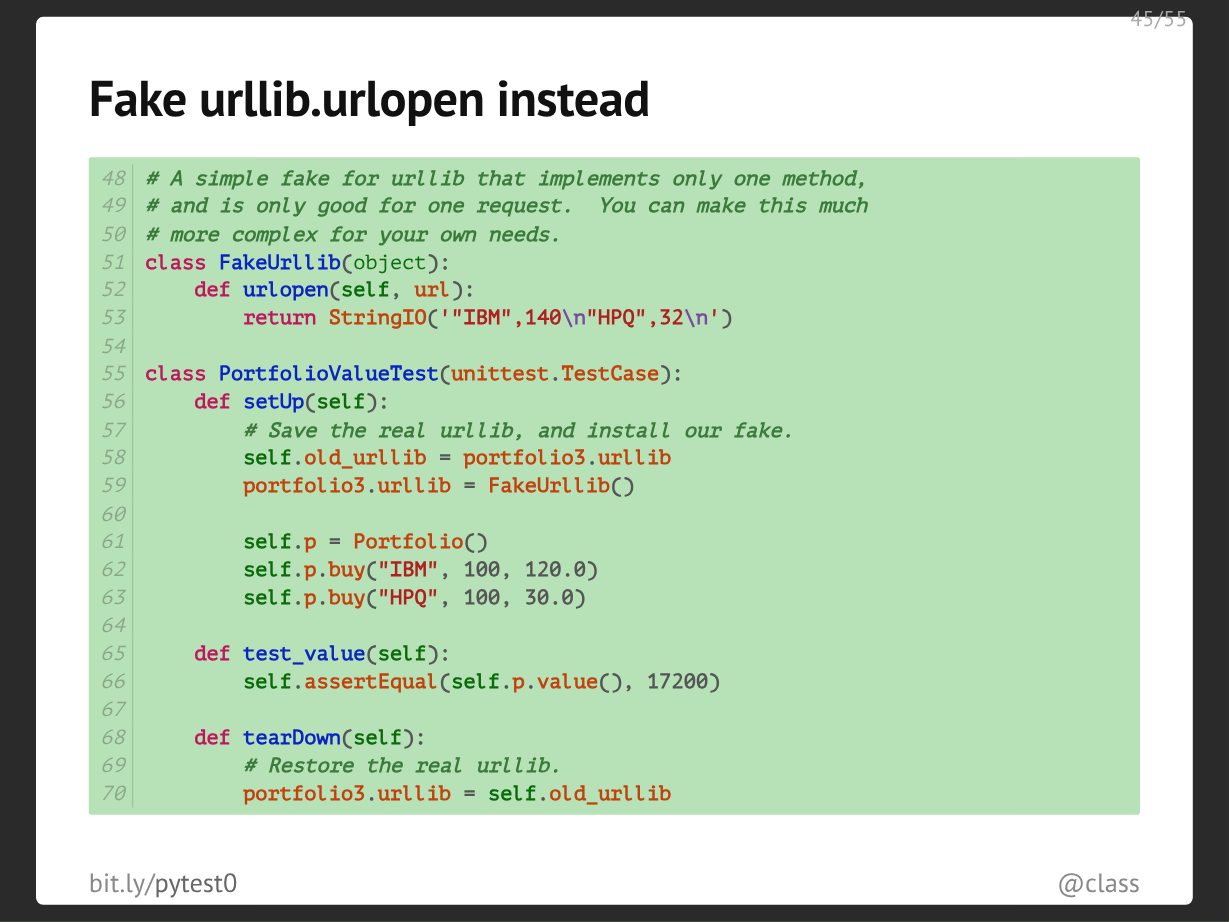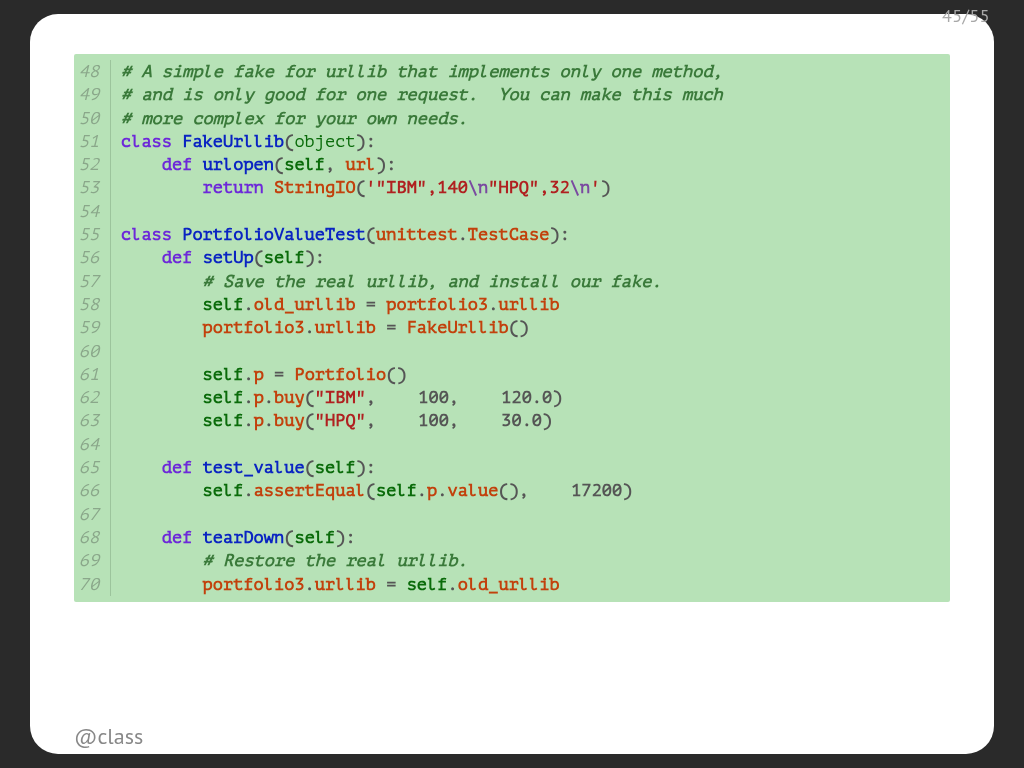--- a/index.html
+++ b/index.html
@@ -11,21 +11,21 @@
     font-family: "PT Sans", "Segoe UI", "Helvetica Neue", Arial, sans-serif;
     overflow: hidden;
   }
   .slide {
     position: absolute;
     left: 30px;
     top: 14px;
     width: 964px;
     height: 740px;
     background: #ffffff;
-    border-radius: 28px;
+    border-radius: 6px;
     box-sizing: border-box;
     padding: 40px 44px 8px 44px;
   }
   .pager {
     position: absolute;
     right: 4px;
     top: -10px;
     color: #a8a8a8;
     font-size: 18px;
     font-weight: 400;
@@ -46,40 +46,40 @@
     font-size: 17px;
     line-height: 23.3px;
     white-space: pre;
   }
   .line {
     display: flex;
   }
   .ln {
     display: inline-block;
     width: 30px;
-    text-align: center;
+    text-align: right;
     color: #8aa78a;
     font-style: italic;
     padding-right: 6px;
     border-right: 1px solid #9cc49c;
     margin-right: 10px;
     flex-shrink: 0;
     user-select: none;
   }
   .code { flex: 1; }
   .c  { color: #3a7a3a; font-style: italic; font-weight: 700; }  
-  .k  { color: #6d28d9; font-weight: 700; }                       
+  .k  { color: #be185d; font-weight: 700; }                       
   .nc { color: #0a24c2; font-weight: 700; }                       
   .nb { color: #0a6b0a; font-weight: 400; }                       
   .bp { color: #0a6b0a; font-weight: 700; }                       
   .n  { color: #c2410c; font-weight: 700; }                          
   .o  { color: #555; font-weight: 700; }                          
   .s  { color: #b02020; font-weight: 700; }                       
   .se { color: #7a4aa0; font-weight: 700; }                       
-  .m  { color: #555; font-weight: 700; margin-left: 32px; }                          
+  .m  { color: #555; font-weight: 700; }                          
 
   .footer {
     position: absolute;
     left: 44px;
     right: 44px;
     bottom: 4px;
     display: flex;
     justify-content: space-between;
     font-size: 22px;
     color: #888;
@@ -87,19 +87,21 @@
   .footer .left .tail { color: #666; }
 </style>
 </head>
 <body>
 
 <div class="slide">
   <div class="pager">
     <span>45</span><span>/</span><span>55</span>
   </div>
 
+  <h1 class="title">Fake urllib.urlopen instead</h1>
 
   <div class="codeblock" id="codeblock"><div class="line"><span class="ln">48</span><span class="code"><span class="c"># A simple fake for urllib that implements only one method,</span></span></div><div class="line"><span class="ln">49</span><span class="code"><span class="c"># and is only good for one request.  You can make this much</span></span></div><div class="line"><span class="ln">50</span><span class="code"><span class="c"># more complex for your own needs.</span></span></div><div class="line"><span class="ln">51</span><span class="code"><span class="k">class</span><span class="n"> </span><span class="nc">FakeUrllib</span><span class="o">(</span><span class="nb">object</span><span class="o">):</span></span></div><div class="line"><span class="ln">52</span><span class="code"><span class="n">    </span><span class="k">def</span><span class="n"> </span><span class="nc">urlopen</span><span class="o">(</span><span class="bp">self</span><span class="o">, </span><span class="n">url</span><span class="o">):</span></span></div><div class="line"><span class="ln">53</span><span class="code"><span class="n">        </span><span class="k">return</span><span class="n"> StringIO</span><span class="o">(</span><span class="s">'"IBM",140</span><span class="se">\n</span><span class="s">"HPQ",32</span><span class="se">\n</span><span class="s">'</span><span class="o">)</span></span></div><div class="line"><span class="ln">54</span><span class="code">&nbsp;</span></div><div class="line"><span class="ln">55</span><span class="code"><span class="k">class</span><span class="n"> </span><span class="nc">PortfolioValueTest</span><span class="o">(</span><span class="n">unittest</span><span class="o">.</span><span class="n">TestCase</span><span class="o">):</span></span></div><div class="line"><span class="ln">56</span><span class="code"><span class="n">    </span><span class="k">def</span><span class="n"> </span><span class="nc">setUp</span><span class="o">(</span><span class="bp">self</span><span class="o">):</span></span></div><div class="line"><span class="ln">57</span><span class="code"><span class="n">        </span><span class="c"># Save the real urllib, and install our fake.</span></span></div><div class="line"><span class="ln">58</span><span class="code"><span class="n">        </span><span class="bp">self</span><span class="o">.</span><span class="n">old_urllib</span><span class="o"> = </span><span class="n">portfolio3</span><span class="o">.</span><span class="n">urllib</span></span></div><div class="line"><span class="ln">59</span><span class="code"><span class="n">        </span><span class="n">portfolio3</span><span class="o">.</span><span class="n">urllib</span><span class="o"> = </span><span class="n">FakeUrllib</span><span class="o">()</span></span></div><div class="line"><span class="ln">60</span><span class="code">&nbsp;</span></div><div class="line"><span class="ln">61</span><span class="code"><span class="n">        </span><span class="bp">self</span><span class="o">.</span><span class="n">p</span><span class="o"> = </span><span class="n">Portfolio</span><span class="o">()</span></span></div><div class="line"><span class="ln">62</span><span class="code"><span class="n">        </span><span class="bp">self</span><span class="o">.</span><span class="n">p</span><span class="o">.</span><span class="n">buy</span><span class="o">(</span><span class="s">"IBM"</span><span class="o">, </span><span class="m">100</span><span class="o">, </span><span class="m">120.0</span><span class="o">)</span></span></div><div class="line"><span class="ln">63</span><span class="code"><span class="n">        </span><span class="bp">self</span><span class="o">.</span><span class="n">p</span><span class="o">.</span><span class="n">buy</span><span class="o">(</span><span class="s">"HPQ"</span><span class="o">, </span><span class="m">100</span><span class="o">, </span><span class="m">30.0</span><span class="o">)</span></span></div><div class="line"><span class="ln">64</span><span class="code">&nbsp;</span></div><div class="line"><span class="ln">65</span><span class="code"><span class="n">    </span><span class="k">def</span><span class="n"> </span><span class="nc">test_value</span><span class="o">(</span><span class="bp">self</span><span class="o">):</span></span></div><div class="line"><span class="ln">66</span><span class="code"><span class="n">        </span><span class="bp">self</span><span class="o">.</span><span class="n">assertEqual</span><span class="o">(</span><span class="bp">self</span><span class="o">.</span><span class="n">p</span><span class="o">.</span><span class="n">value</span><span class="o">(), </span><span class="m">17200</span><span class="o">)</span></span></div><div class="line"><span class="ln">67</span><span class="code">&nbsp;</span></div><div class="line"><span class="ln">68</span><span class="code"><span class="n">    </span><span class="k">def</span><span class="n"> </span><span class="nc">tearDown</span><span class="o">(</span><span class="bp">self</span><span class="o">):</span></span></div><div class="line"><span class="ln">69</span><span class="code"><span class="n">        </span><span class="c"># Restore the real urllib.</span></span></div><div class="line"><span class="ln">70</span><span class="code"><span class="n">        </span><span class="n">portfolio3</span><span class="o">.</span><span class="n">urllib</span><span class="o"> = </span><span class="bp">self</span><span class="o">.</span><span class="n">old_urllib</span></span></div></div>
 
   <div class="footer">
+    <div class="left"><span>bit.ly/</span><span class="tail">pytest0</span></div>
     <div class="right">@class</div>
   </div>
 </div>
 
 </body></html>

